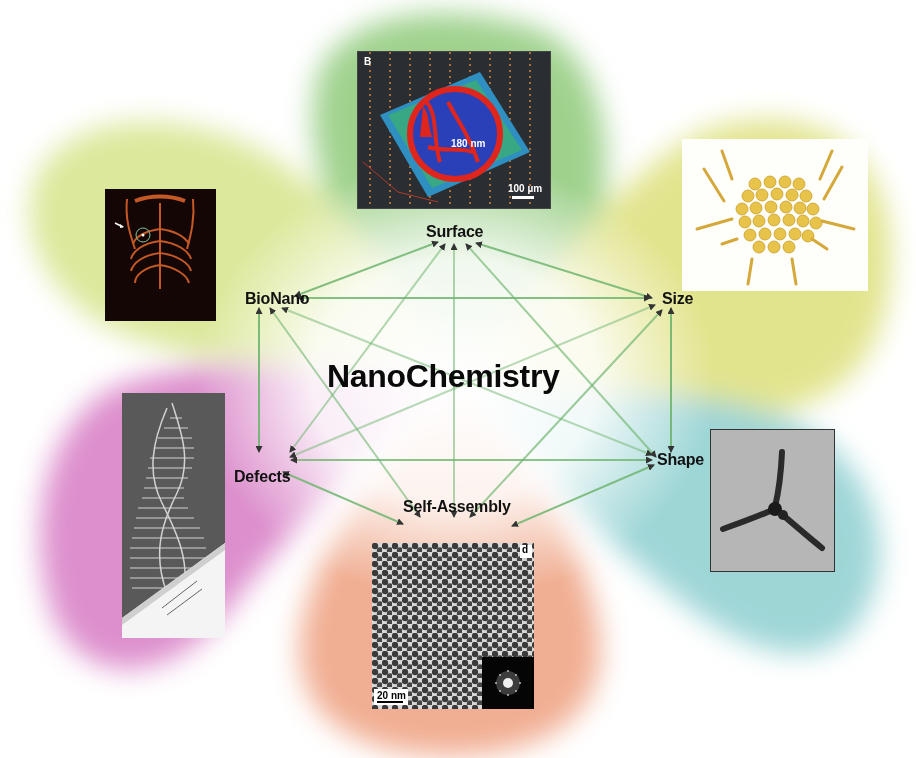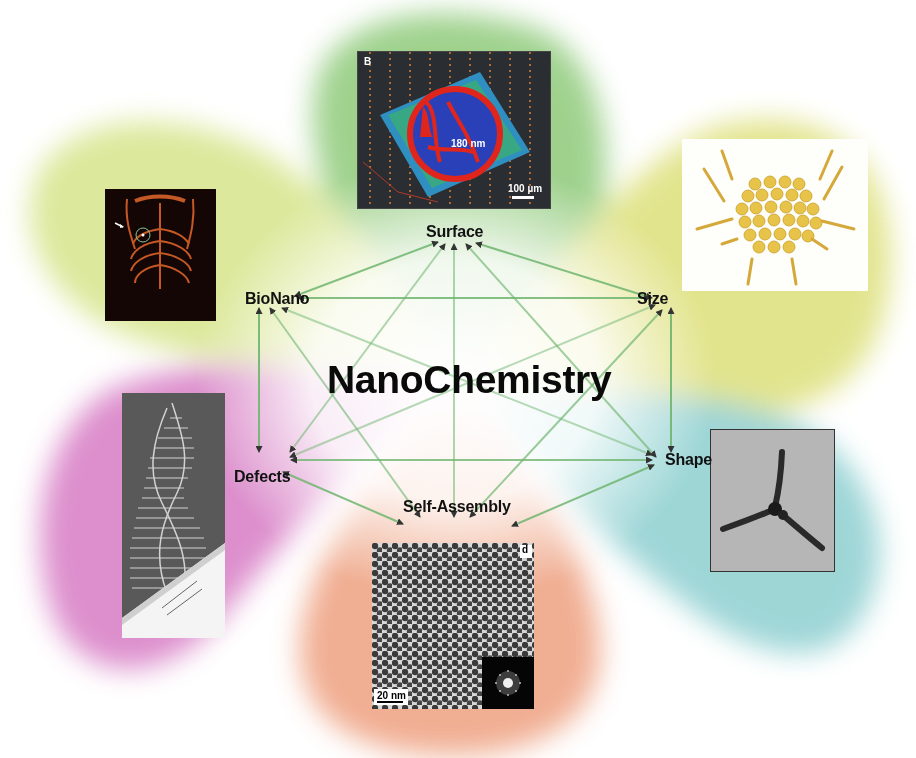--- a/index.html
+++ b/index.html
@@ -1,20 +1,20 @@
 <!DOCTYPE html>
 <html><head>
 <meta charset="utf-8">
 <style>
   html, body { margin:0; padding:0; background:#ffffff; }
   #stage { position:relative; width:916px; height:758px; overflow:hidden; background:#ffffff; font-family:"Liberation Sans", sans-serif; }
   svg.layer { position:absolute; left:0; top:0; }
   .panel { position:absolute; overflow:hidden; box-sizing:border-box; }
   .node-label { position:absolute; font-family:"Liberation Sans", sans-serif; font-weight:bold; font-size:16px; color:#111; white-space:nowrap; letter-spacing:-0.2px; }
-  #title { position:absolute; left:327px; top:358px; font-family:"Liberation Sans", sans-serif; font-weight:bold; font-size:39px; color:#0a0a0a; letter-spacing:-0.3px; }
+  #title { position:absolute; left:327px; top:358px; font-family:"Liberation Sans", sans-serif; font-weight:bold; font-size:32px; color:#0a0a0a; letter-spacing:-0.3px; }
   .panel-tag { position:absolute; font-family:"Liberation Sans", sans-serif; font-weight:bold; font-size:10px; }
   .scale-txt { position:absolute; font-family:"Liberation Sans", sans-serif; font-weight:bold; font-size:10px; }
 </style>
 </head>
 <body>
 
 <div id="stage">
 
   <svg class="layer" width="916" height="758" viewBox="0 0 916 758">
     <defs>
@@ -250,20 +250,20 @@
       </g>
       <rect x="2" y="146" width="34" height="16" fill="#ffffff"></rect>
       <rect x="148" y="2" width="12" height="13" fill="#ffffff"></rect>
     </svg>
     <span class="panel-tag" style="left:150px;top:1px;color:#000;">d</span>
     <span class="scale-txt" style="left:5px;top:147px;color:#000;">20 nm</span>
     <div style="position:absolute;left:5px;top:158px;width:26px;height:2px;background:#000;"></div>
   </div>
 
   <span class="node-label" style="left:426px;top:223px;">Surface</span>
-  <span class="node-label" style="left:637px;top:290px;">Size</span>
-  <span class="node-label" style="left:657px;top:451px;margin-left:8px;">Shape</span>
+  <span class="node-label" style="left:662px;top:290px;">Size</span>
+  <span class="node-label" style="left:657px;top:451px;">Shape</span>
   <span class="node-label" style="left:403px;top:498px;">Self-Assembly</span>
   <span class="node-label" style="left:234px;top:468px;">Defects</span>
   <span class="node-label" style="left:226px;top:290px;margin-left:19px;">BioNano</span>
 
   <div id="title">NanoChemistry</div>
 </div>
 
 </body></html>

